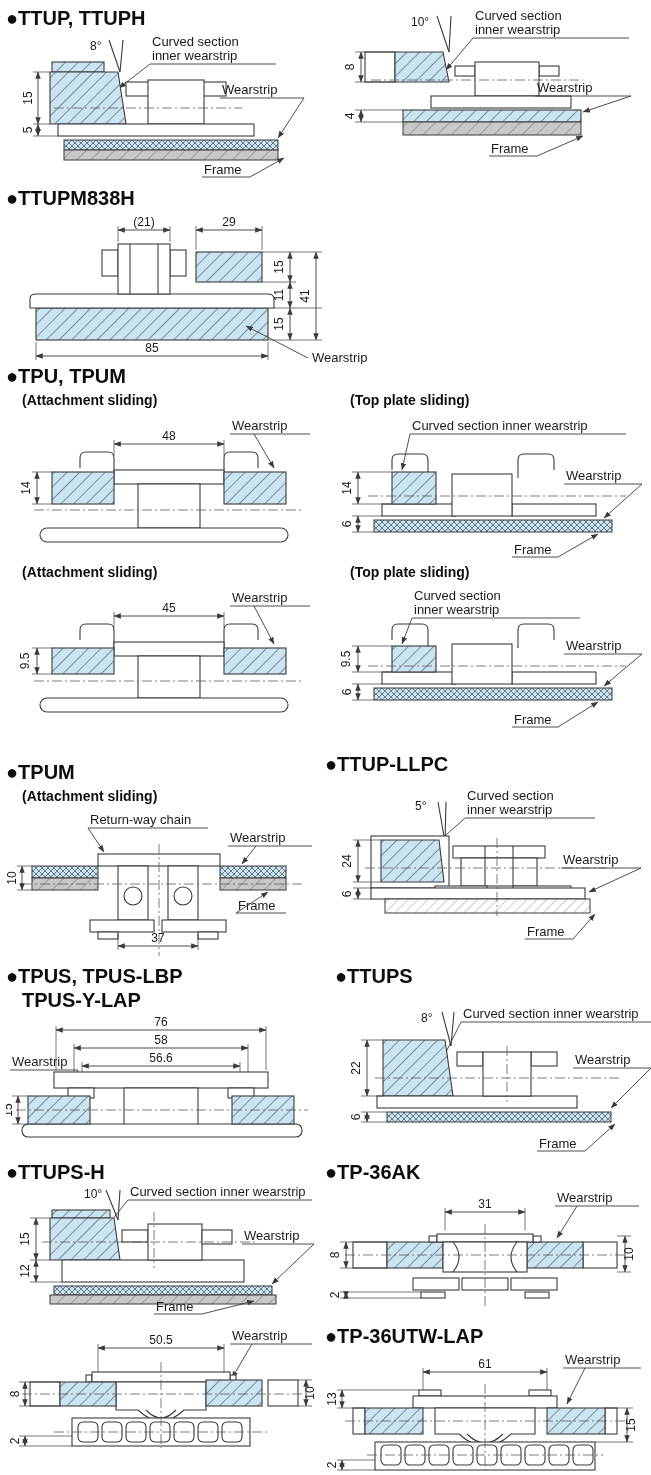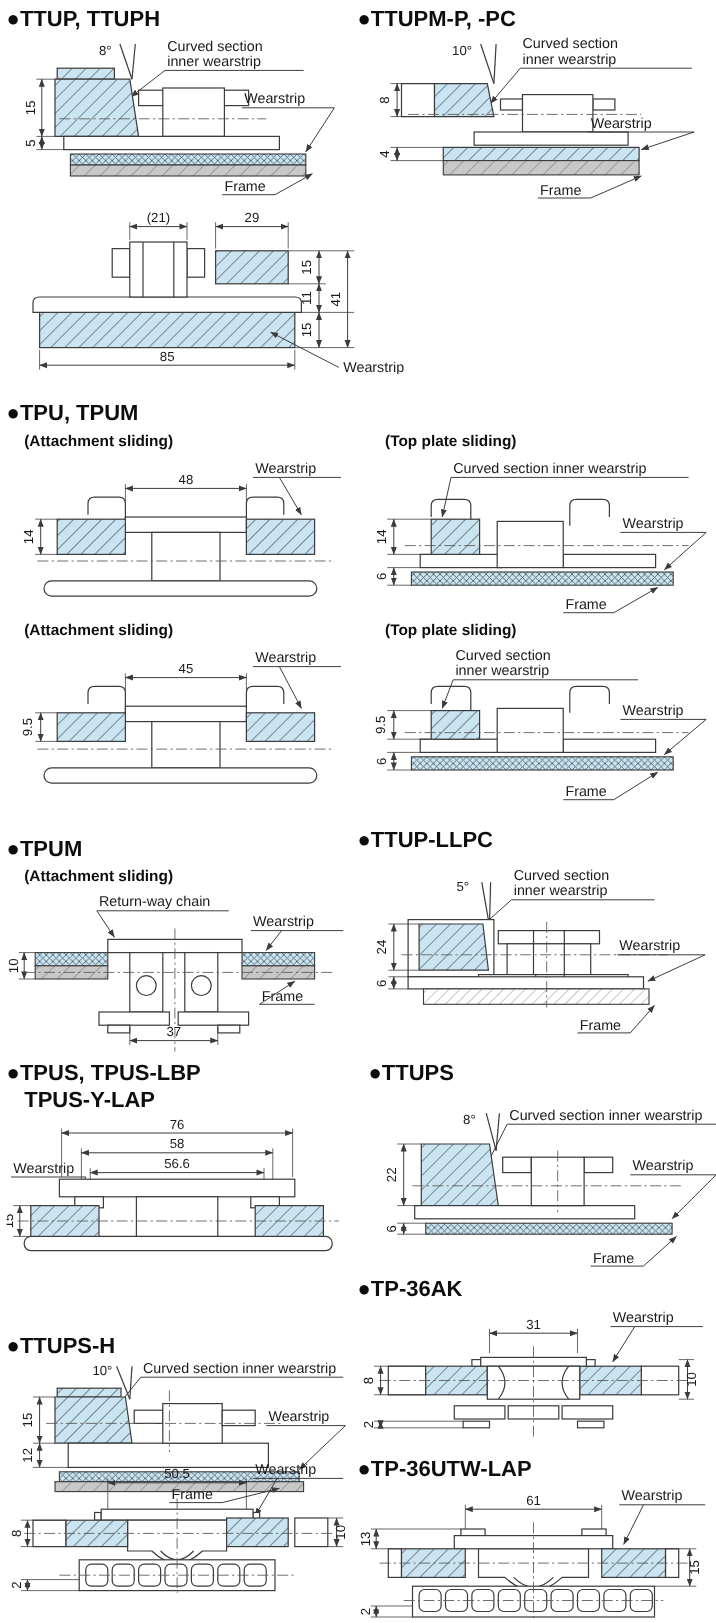--- a/index.html
+++ b/index.html
@@ -95,21 +95,20 @@
       <path class="ext" d="M44,40 H27 M44,92 H27 M52,104 H27"></path>
       <path class="dim" d="M32,40 V92"></path>
           <path class="dim" d="M32,92 V104"></path>
       <text class="t12" text-anchor="middle" transform="rotate(-90 26,66)" x="26" y="66">15</text>
       <text class="t12" text-anchor="middle" transform="rotate(-90 26,98)" x="26" y="98">5</text>
     </g>
   </svg>
 </section>
 
 <section class="sec" style="left:325px;top:6px;width:326px">
-  <h2 class="ttl">●TTUPM-P, -PC</h2>
   <svg class="dia" width="320" height="152" viewBox="0 0 320 152">
     <g>
       <path class="ln" d="M124,46 L112,10"></path>
           <path class="ln" d="M124,46 L126,10"></path>
       <text class="t12" x="86" y="20">10°</text>
     </g>
     <g>
       <text class="t13" x="150" y="14">Curved section</text>
       <text class="t13" x="150" y="28">inner wearstrip</text>
       <line class="ul" x1="148" y1="32" x2="304" y2="32"></line>
@@ -140,20 +139,21 @@
       <path class="ext" d="M70,46 H30 M70,76 H30 M78,104 H30 M78,116 H30"></path>
       <path class="dim" d="M36,46 V76"></path>
           <path class="dim" d="M36,104 V116"></path>
       <text class="t12" text-anchor="middle" transform="rotate(-90 29,61)" x="29" y="61">8</text>
       <text class="t12" text-anchor="middle" transform="rotate(-90 29,110)" x="29" y="110">4</text>
     </g>
   </svg>
 </section>
 
 <section class="sec" style="left:6px;top:186px;width:430px">
+  <h2 class="ttl">●TTUPM838H</h2>
   <svg class="dia" style="margin-top:4px" width="400" height="150" viewBox="0 0 400 150">
     <rect class="fb" x="30" y="94" width="232" height="32"></rect>
     <path class="fw" d="M24,94 V85 Q24,80 30,80 H262 Q268,80 268,85 V94 Z"></path>
     <g>
       <rect class="fw" x="96" y="36" width="16" height="26"></rect>
           <rect class="fw" x="164" y="36" width="16" height="26"></rect>
       <rect class="fw" x="112" y="30" width="52" height="50"></rect>
       <path class="ln" d="M124,30 V80 M152,30 V80"></path>
     </g>
     <rect class="fb" x="190" y="38" width="66" height="30"></rect>
@@ -497,21 +497,21 @@
     <g>
       <path class="ext" d="M48,38 H26 M48,94 H26 M52,110 H26 M52,120 H26"></path>
       <path class="dim" d="M32,38 V94"></path>
           <path class="dim" d="M32,110 V120"></path>
       <text class="t12" text-anchor="middle" transform="rotate(-90 25,66)" x="25" y="66">22</text>
       <text class="t12" text-anchor="middle" transform="rotate(-90 25,115)" x="25" y="115">6</text>
     </g>
   </svg>
 </section>
 
-<section class="sec" style="left:6px;top:1212px;width:318px">
+<section class="sec" style="left:6px;top:1160px;width:318px">
   <h2 class="ttl">●TTUPS-H</h2>
   <svg class="dia" width="312" height="132" viewBox="0 0 312 132">
     <g>
       <path class="ln" d="M112,36 L100,6"></path>
           <path class="ln" d="M112,36 L114,6"></path>
       <text class="t12" x="78" y="14">10°</text>
     </g>
     <g>
       <text class="t13" x="124" y="12">Curved section inner wearstrip</text>
       <line class="ul" x1="122" y1="16" x2="306" y2="16"></line>

